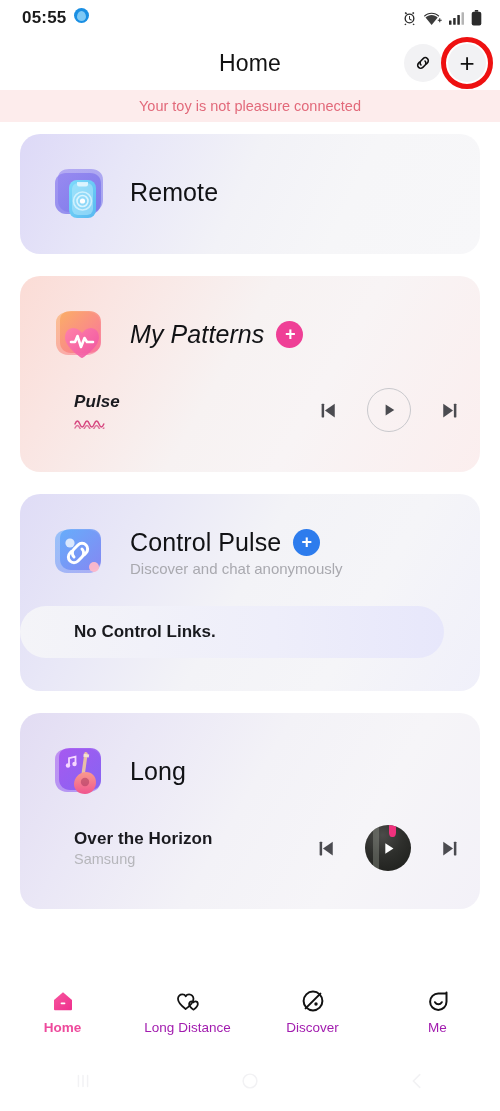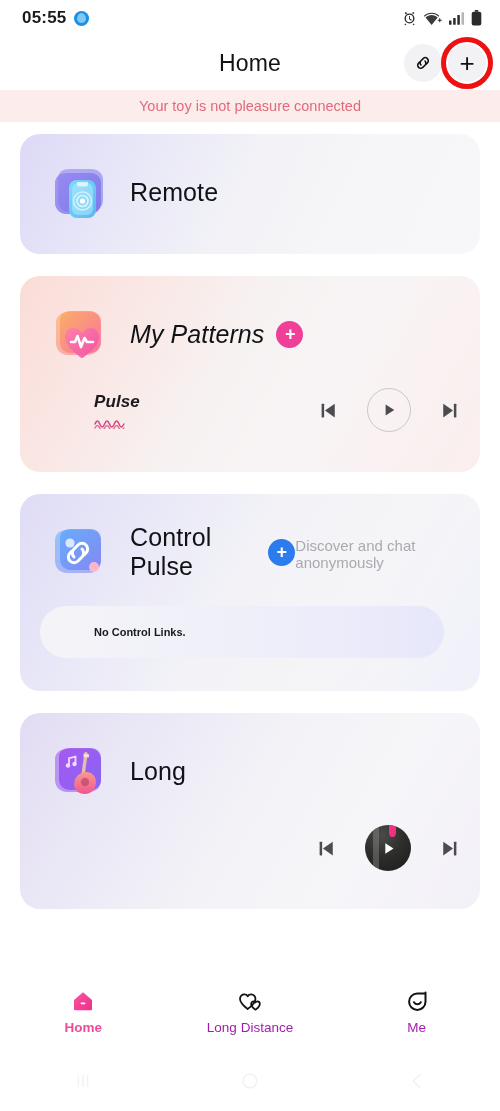--- a/index.html
+++ b/index.html
@@ -10,21 +10,21 @@
     overflow:hidden;
     position:relative;
   }
 
   
   .statusbar{
     height:36px; display:flex; align-items:center;
     justify-content:space-between; padding:0 18px 0 22px;
     background:#ffffff;
   }
-  .sb-left{ display:flex; align-items:center; gap:8px; }
+  .sb-left{ display:flex; align-items:flex-start; gap:8px; }
   .sb-time{ font-size:17px; font-weight:600; color:#1b1b1b; letter-spacing:.2px; }
   .sb-bluecircle{ width:15px; height:15px; border-radius:50%; background:#1a8fe3;
      position:relative; display:inline-block; }
   .sb-bluecircle::after{ content:""; position:absolute; left:3px; top:2.5px;
      width:9px; height:10px; border-radius:50% 50% 50% 50%/ 60% 60% 40% 40%;
      background:#7fc9f5; }
   .sb-right{ display:flex; align-items:center; gap:7px; }
   .sb-ico{ display:block; }
 
   
@@ -54,42 +54,42 @@
   }
   .banner-text{ font-size:14.5px; color:#e2697a; }
 
   
   .content{ padding:12px 20px 0 20px; }
 
   .card{
     border-radius:20px; margin-bottom:22px; position:relative; overflow:hidden;
   }
   .card-head{ display:flex; align-items:center; padding:22px 0 18px 22px; }
-  .card-body{ display:flex; align-items:center; padding:0 18px 20px 0;margin-left:20px; }
+  .card-body{ display:flex; align-items:center; padding:0 18px 20px 0; }
 
   .card-remote{
     height:120px;
     background:linear-gradient(115deg,#ddd9f7 0%,#e7e6f8 22%,#f2f2f7 48%,#f6f6f8 70%,#f7f7f9 100%);
   }
   .card-patterns{
     height:196px;
     background:linear-gradient(120deg,#fbdcd6 0%,#fae5e2 18%,#f7f2f2 45%,#f8f4f5 64%,#fbeeee 100%);
     font-style:italic;
   }
   .card-control{
     height:197px;
     background:linear-gradient(120deg,#dfdcf6 0%,#e8e7f7 22%,#f3f3f7 48%,#f5f5f8 72%,#f0f0fa 100%);
   }
   .card-music{
     height:196px;
     background:linear-gradient(120deg,#e2dcf3 0%,#eae7f6 22%,#f3f2f7 48%,#f6f5f8 72%,#f3f1f8 100%);
   }
 
   .app-icon{ width:72px; height:72px; flex:0 0 72px; margin-right:16px; }
-  .icon-texts{ display:flex; flex-direction:row; justify-content:center;align-items:center; }
+  .icon-texts{ display:flex; flex-direction:column; justify-content:center; }
   .icon-title-row{ display:flex; align-items:center; gap:12px; }
   .card-title{ font-size:25px; font-weight:500; color:#111215; letter-spacing:.1px; }
   .card-sub{ font-size:15px; color:#a9a9af; margin-top:3px; }
 
   .badge-add{
     width:27px; height:27px; border-radius:50%;
     display:flex; align-items:center; justify-content:center;
     color:#fff; font-size:18px; font-weight:600; line-height:1;
     flex:0 0 27px;
   }
@@ -125,21 +125,21 @@
     content:""; position:absolute; top:0; left:18%; width:12%; height:100%;
     background:rgba(160,165,155,.35);
   }
 
   
   .empty-pill{
     margin:0 18px 0 0; width:100%; height:52px; border-radius:26px;
     background:linear-gradient(90deg,#f4f4f8 0%,#eeeefa 60%,#e7e7fb 100%);
     display:flex; align-items:center; padding-left:54px;
   }
-  .empty-text{ font-size:11px; font-weight:600; color:#191a1e; }
+  .empty-text{ font-size:17px; font-weight:600; color:#191a1e; }
 
   
   .tabbar{
     position:absolute; left:0; right:0; bottom:61px; height:76px;
     background:#ffffff; display:flex; align-items:center;
   }
   .tab{
     flex:1; display:flex; flex-direction:column; align-items:center; gap:7px;
   }
   .tab-label{ font-size:13.5px; color:#a21caf; }
@@ -348,20 +348,24 @@
         <path d="M41.5 19h5.5v3h-5.5z" fill="#f3e1d2" transform="rotate(8 44 20.5)"></path>
       </svg>
       <div class="icon-texts">
         <div class="icon-title-row">
           <span class="card-title">Long</span>
         </div>
       </div>
     </div>
     <div class="card-body">
       <div class="player">
+        <div class="player-meta">
+          <span class="track-name">Over the Horizon</span>
+          <span class="track-artist">Samsung</span>
+        </div>
         <div class="player-ctrls">
           <svg class="ctrl-ico" width="25" height="25" viewBox="0 0 24 24" fill="#4b4b50">
             <path d="M18 5.4v13.2L8.6 12z"></path>
               <rect x="5.4" y="5.4" width="2.4" height="13.2" rx=".6"></rect>
           </svg>
           <div class="album-art">
             <svg width="17" height="17" viewBox="0 0 24 24" fill="#ffffff" style="position:relative;z-index:2">
               <path d="M7.5 4.6 19 12 7.5 19.4z"></path>
             </svg>
           </div>
@@ -393,20 +397,28 @@
   </div>
 
   <div class="tab">
     <svg width="26" height="24" viewBox="0 0 28 24" fill="none" stroke="#121212" stroke-width="1.9" stroke-linejoin="round">
       <path d="M11.5 20.6C9.4 19 3.2 14.6 3.2 9.6A4.7 4.7 0 0 1 8 4.9c1.7 0 3 .9 3.6 2 .6-1.1 1.9-2 3.6-2a4.7 4.7 0 0 1 4.7 4.7c0 5-6.2 9.4-8.4 11z"></path>
       <path d="M19.8 21.3c-1.2-.9-4.6-3.4-4.6-6.1a2.8 2.8 0 0 1 2.8-2.8c1 0 1.6.5 1.9 1.1.3-.6 1-1.1 1.9-1.1a2.8 2.8 0 0 1 2.8 2.8c0 2.7-3.4 5.2-4.6 6.1z"></path>
     </svg>
     <span class="tab-label">Long Distance</span>
   </div>
 
+  <div class="tab">
+    <svg width="24" height="24" viewBox="0 0 24 24" fill="none" stroke="#121212" stroke-width="2" stroke-linecap="round" stroke-linejoin="round">
+      <path d="M12 2.6c5.2 0 9.4 4.2 9.4 9.4S17.2 21.4 12 21.4 2.6 17.2 2.6 12 6.8 2.6 12 2.6z"></path>
+      <path d="M4.6 19.4 19.4 4.6"></path>
+      <circle cx="15" cy="15" r="1.7" fill="#121212" stroke="none"></circle>
+    </svg>
+    <span class="tab-label">Discover</span>
+  </div>
 
   <div class="tab">
     <svg width="24" height="24" viewBox="0 0 24 24" fill="none" stroke="#121212" stroke-width="2" stroke-linecap="round" stroke-linejoin="round">
       <path d="M20.5 3.6v9.1a8.2 8.2 0 1 1-8.2-8.2h8.2z"></path>
       <path d="M9 13.2c.9 1.4 2.1 2.1 3.4 2.1s2.5-.7 3.4-2.1"></path>
     </svg>
     <span class="tab-label">Me</span>
   </div>
 
 </div>

